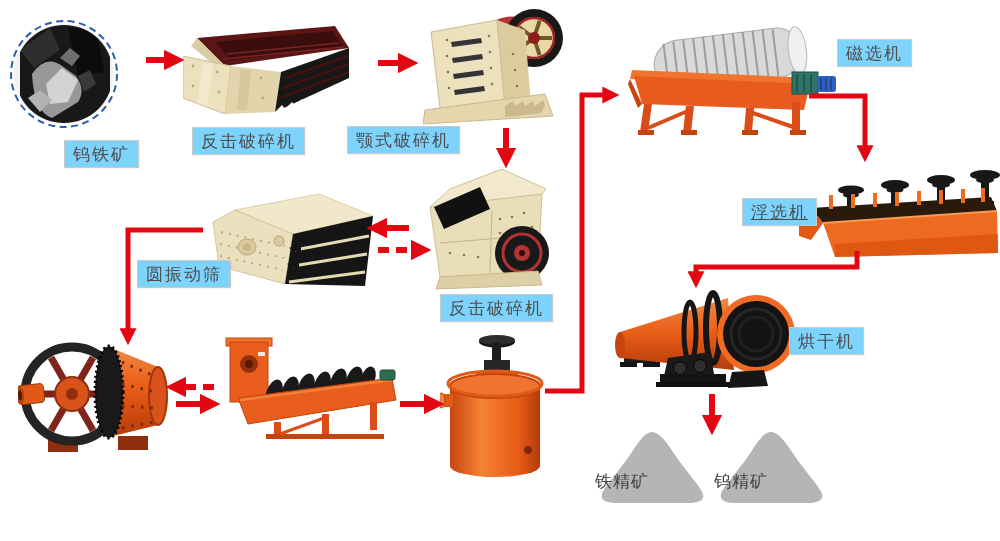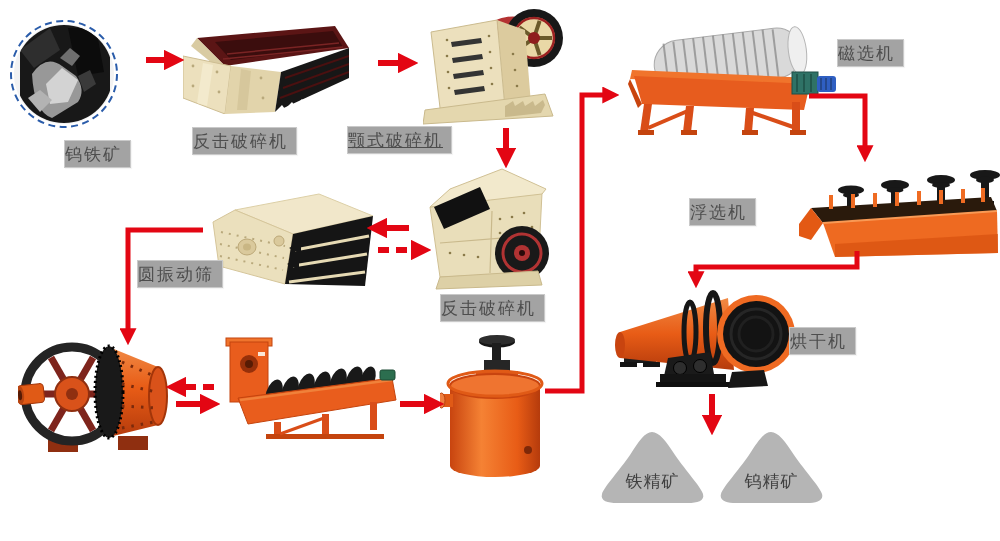--- a/index.html
+++ b/index.html
@@ -4,27 +4,27 @@
 <style>
   html,body{margin:0;padding:0;background:#ffffff;}
   .canvas{
     position:relative;width:1000px;height:541px;background:#ffffff;overflow:hidden;
     font-family:"DejaVu Sans","Liberation Sans",sans-serif;
   }
   .m{position:absolute;z-index:10;}
   .m svg{display:block;}
   .arrows{position:absolute;left:0;top:0;z-index:30;pointer-events:none;}
   .label{
-    position:absolute;z-index:40;background:#a3a3a3;border:1px solid #c9c9c9;
-    color:#4d4d4d;font-size:17px;line-height:1;padding:5px 8px 4px 0;
+    position:absolute;z-index:40;background:#7dd3fc;border:1px solid #c9c9c9;
+    color:#4d4d4d;font-size:17px;line-height:1;padding:5px 8px 4px 8px;
     letter-spacing:2px;white-space:nowrap;box-shadow:1px 1px 1px rgba(0,0,0,0.04);
   }
   .pile{position:absolute;width:115px;height:78px;z-index:10;}
   .pile-text{
-    position:absolute;left:0;top:42px;width:100%;text-align:center;
+    position:absolute;left:0;top:42px;width:100%;
     color:#3f3f3f;font-size:17px;letter-spacing:1px;z-index:11;
   }
 </style>
 </head>
 <body>
 
 <div class="canvas">
 
   <div class="m" style="left:8px;top:16px;">
     <svg width="112" height="114" viewBox="0 0 112 114">
@@ -425,20 +425,20 @@
       <path d="M400,404 L426,404" stroke-width="6" marker-end="url(#arrowhead)"></path>
       <path d="M545,391 L582,391 L582,95 L604,95" stroke-width="5" marker-end="url(#arrowhead)"></path>
       <path d="M809,96 L865,96 L865,147" stroke-width="5" marker-end="url(#arrowhead)"></path>
       <path d="M857,251 L857,267 L696,267 L696,273" stroke-width="5" marker-end="url(#arrowhead)"></path>
       <path d="M712,394 L712,417" stroke-width="6" marker-end="url(#arrowhead)"></path>
     </g>
   </svg>
 
   <div class="label" style="left:33px;top:140px;margin-left:31px;">钨铁矿</div>
   <div class="label" style="left:192px;top:127px;">反击破碎机</div>
-  <div class="label" style="left:347px;top:126px;text-decoration:underline;">颚式破碎机</div>
+  <div class="label" style="left:347px;top:126px;">颚式破碎机</div>
   <div class="label" style="left:837px;top:39px;">磁选机</div>
   <div class="label" style="left:440px;top:294px;">反击破碎机</div>
   <div class="label" style="left:137px;top:260px;">圆振动筛</div>
-  <div class="label" style="left:689px;top:198px;">浮选机</div>
+  <div class="label" style="left:742px;top:198px;text-decoration:underline;">浮选机</div>
   <div class="label" style="left:789px;top:327px;">烘干机</div>
 
 </div>
 
 </body></html>

